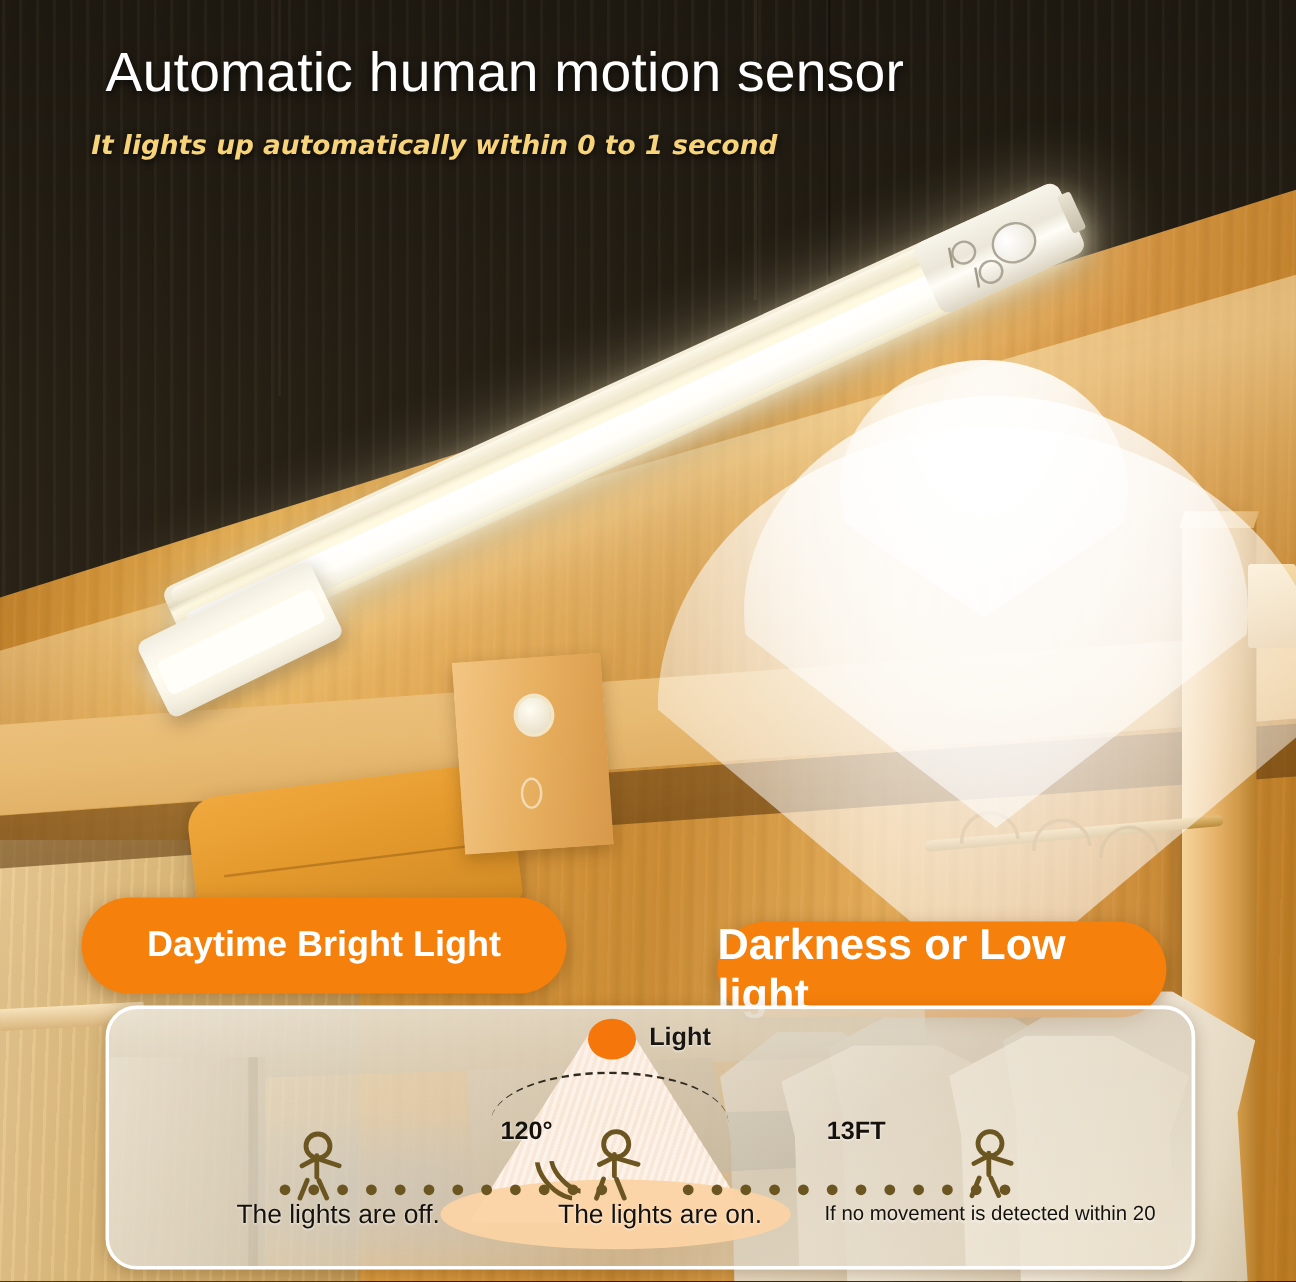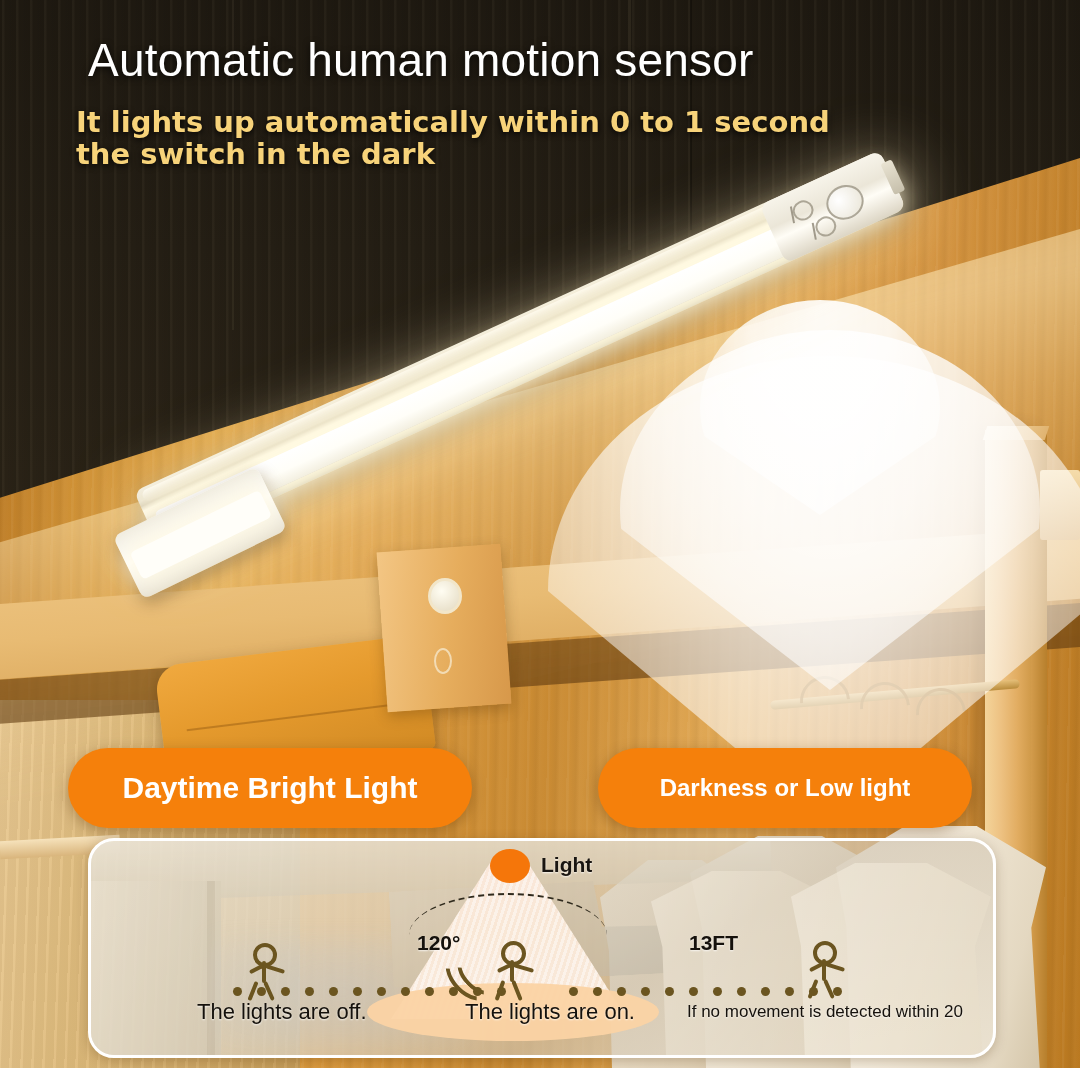--- a/index.html
+++ b/index.html
@@ -238,36 +238,37 @@
 
   
   #headline{
     left:88px;top:33px;width:920px;
     font-size:46px;line-height:54px;color:#ffffff;letter-spacing:.2px;
     text-shadow:0 2px 7px rgba(0,0,0,.75);
     font-family:Liberation Sans, sans-serif;
   }
   #subcopy{
     left:76px;top:106px;width:680px;
-    font-size:29px;line-height:32px;color:#f7d37a;font-weight:bold;
+    font-size:22px;line-height:32px;color:#f7d37a;font-weight:bold;
     text-shadow:0 2px 6px rgba(0,0,0,.8);
     font-family:"DejaVu Sans",sans-serif;
+    font-style:italic;
   }
   #subcopy div{white-space:nowrap;}
 
   
   .pill{
     position:absolute;display:flex;align-items:center;justify-content:center;
     border-radius:46px;color:#fff;font-weight:bold;
     background:#f5800b;
     box-shadow:0 4px 14px rgba(90,45,0,.35);
     font-family:"Liberation Sans",sans-serif;
   }
   #pill-day{left:68px;top:748px;width:404px;height:80px;font-size:30px;}
-  #pill-dark{left:598px;top:748px;width:374px;height:80px;font-size:24px;}
+  #pill-dark{left:598px;top:768px;width:374px;height:80px;font-size:36px;}
 
   
   #diagram{
     position:absolute;left:88px;top:838px;width:902px;height:214px;
     border:3px solid #ffffff;border-radius:26px;overflow:hidden;
     background:linear-gradient(150deg,
        rgba(238,232,219,.80) 0%, rgba(226,217,200,.74) 38%,
        rgba(208,196,176,.70) 62%, rgba(236,228,212,.76) 100%);
     box-shadow:0 3px 12px rgba(70,40,5,.25);
   }
@@ -429,21 +430,20 @@
   <div id="lightbar2" class="layer">
     <div id="lb2-body"></div>
     <div id="lb2-diff"></div>
   </div>
 
   
   <div class="layer" id="headline" style="color: rgb(255, 255, 255);">Automatic human motion sensor</div>
 
   <div class="layer" id="subcopy" style="color: rgb(247, 211, 122);">
     <div>It lights up automatically within 0 to 1 second</div>
-    <div>the switch in the dark</div>
   </div>
 
   
   <div class="pill" id="pill-day" style="background: rgb(245, 128, 11);">Daytime Bright Light</div>
   <div class="pill" id="pill-dark" style="background: rgb(245, 128, 11);">Darkness or Low light</div>
 
   
   <div id="diagram" style="border-color: rgb(255, 255, 255);">
 
     <div id="dg-scene">

